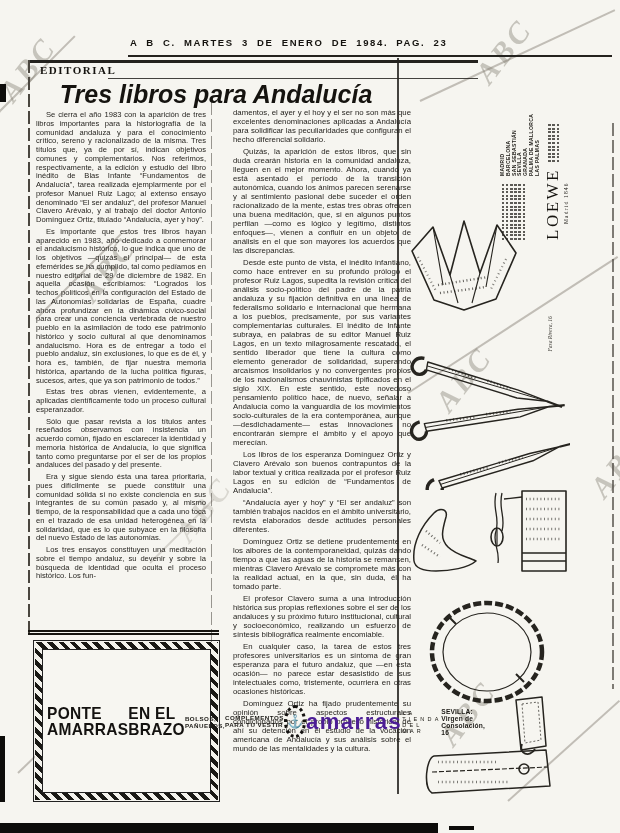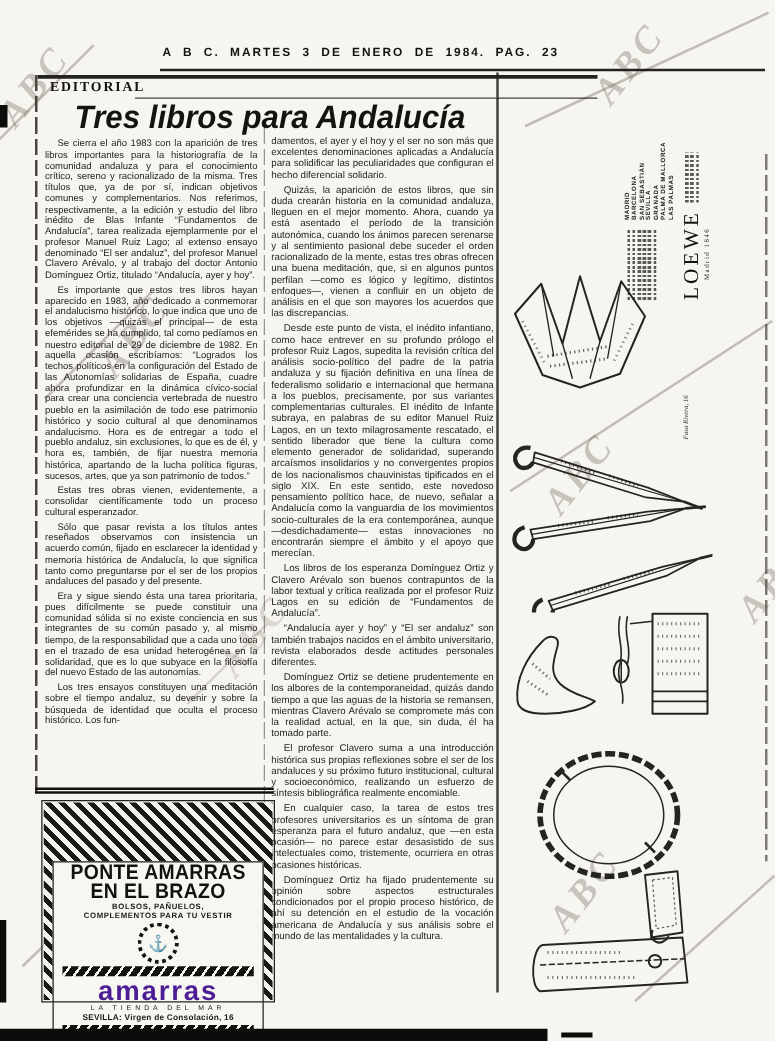--- a/index.html
+++ b/index.html
@@ -21,29 +21,29 @@
             font:700 9.5px "Liberation Sans",sans-serif;letter-spacing:1.6px;word-spacing:4px;color:#15130f;}
   .editorial{position:absolute;left:40px;top:64px;
              font:700 11px "Liberation Serif",serif;letter-spacing:1.5px;color:#15130f;}
   .headline{position:absolute;left:42px;top:80px;width:348px;text-align:center;
             font:italic 700 25px "Liberation Sans",sans-serif;color:#15130f;
             transform:scaleY(1.04);}
   
   .col{position:absolute;text-align:justify;color:#201e1a;overflow:hidden;
        font-family:Liberation Sans, sans-serif;}
   .col1{left:36px;top:111px;width:170px;height:520px;font-size:7.6px;line-height:8.75px;}
-  .col2{left:217px;top:108px;width:178px;height:686px;font-size:7.8px;line-height:9.0px;}
+  .col2{left:233px;top:108px;width:178px;height:686px;font-size:7.8px;line-height:9.0px;}
   .col p{margin:0 0 3px 0;text-indent:10px;}
   .col p.noind{text-indent:0;}
   
   .amarras{position:absolute;left:35px;top:642px;width:183px;height:158px;box-sizing:border-box;
            padding:7px;outline:1px solid #222;outline-offset:1px;
            background:repeating-linear-gradient(45deg,#1a1915 0 4px,#f3f2ec 4px 8px);}
   .amarras-in{background:#f7f6f1;border:1px solid #222;height:100%;box-sizing:border-box;
-              display:flex;flex-direction:column;align-items:center;padding:2px 4px;margin-top:40px;}
+              display:flex;align-items:center;padding:2px 4px;}
   .am-h{font:700 15.5px "Liberation Sans",sans-serif;line-height:14.5px;color:#141210;
         letter-spacing:.3px;transform:scaleY(1.08);}
   .am-sub{font:700 6.2px "Liberation Sans",sans-serif;letter-spacing:.5px;color:#1c1a16;margin-top:1px;}
   .am-logo{width:27px;height:27px;border:3.5px dotted #141210;border-radius:50%;margin:2px 0 1px 0;
            display:flex;align-items:center;justify-content:center;font-size:13px;color:#141210;}
   .zebra{width:96%;height:8px;margin:1px 0;
          background:repeating-linear-gradient(-55deg,#141210 0 5px,#f7f6f1 5px 7px);}
   .am-brand{font:700 22px "Liberation Sans",sans-serif;letter-spacing:1.5px;color:#4c1d95;line-height:21px;}
   .am-tag{font:5.5px "Liberation Sans",sans-serif;letter-spacing:3.2px;color:#22201b;margin-top:1px;}
   .am-addr{font:700 6.6px "Liberation Sans",sans-serif;letter-spacing:.2px;color:#1c1a16;margin-top:1px;}
@@ -98,21 +98,21 @@
   <div class="rule" style="left:397px;top:58px;width:2px;height:736px;opacity:.85"></div>
   <div class="vdash" style="left:612px;top:123px;height:566px;opacity:.7"></div>
   <div class="dblrule" style="left:28px;top:630px;width:191px"></div>
 
   <div class="editorial">EDITORIAL</div>
   <h1 class="headline" style="margin:0">Tres libros para Andalucía</h1>
 
   <div class="col col1">
     <p>Se cierra el año 1983 con la aparición de tres libros importantes para la historiografía de la comunidad andaluza y para el conocimiento crítico, sereno y racionalizado de la misma. Tres títulos que, ya de por sí, indican objetivos comunes y complementarios. Nos referimos, respectivamente, a la edición y estudio del libro inédito de Blas Infante “Fundamentos de Andalucía”, tarea realizada ejemplarmente por el profesor Manuel Ruiz Lago; al extenso ensayo denominado “El ser andaluz”, del profesor Manuel Clavero Arévalo, y al trabajo del doctor Antonio Domínguez Ortiz, titulado “Andalucía, ayer y hoy”.</p>
     <p>Es importante que estos tres libros hayan aparecido en 1983, año dedicado a conmemorar el andalucismo histórico, lo que indica que uno de los objetivos —quizás el principal— de esta efemérides se ha cumplido, tal como pedíamos en nuestro editorial de 29 de diciembre de 1982. En aquella ocasión escribíamos: “Logrados los techos políticos en la configuración del Estado de las Autonomías solidarias de España, cuadre ahora profundizar en la dinámica cívico-social para crear una conciencia vertebrada de nuestro pueblo en la asimilación de todo ese patrimonio histórico y socio cultural al que denominamos andalucismo. Hora es de entregar a todo el pueblo andaluz, sin exclusiones, lo que es de él, y hora es, también, de fijar nuestra memoria histórica, apartando de la lucha política figuras, sucesos, artes, que ya son patrimonio de todos.”</p>
-    <p>Estas tres obras vienen, evidentemente, a consolidar científicamente todo un proceso cultural esperanzador.</p>
+    <p>Estas tres obras vienen, evidentemente, a aplicadas científicamente todo un proceso cultural esperanzador.</p>
     <p>Sólo que pasar revista a los títulos antes reseñados observamos con insistencia un acuerdo común, fijado en esclarecer la identidad y memoria histórica de Andalucía, lo que significa tanto como preguntarse por el ser de los propios andaluces del pasado y del presente.</p>
     <p>Era y sigue siendo ésta una tarea prioritaria, pues difícilmente se puede constituir una comunidad sólida si no existe conciencia en sus integrantes de su común pasado y, al mismo tiempo, de la responsabilidad que a cada uno toca en el trazado de esa unidad heterogénea en la solidaridad, que es lo que subyace en la filosofía del nuevo Estado de las autonomías.</p>
     <p>Los tres ensayos constituyen una meditación sobre el tiempo andaluz, su devenir y sobre la búsqueda de identidad que oculta el proceso histórico. Los fun-</p>
   </div>
   <div class="col col2">
     <p class="noind">damentos, el ayer y el hoy y el ser no son más que excelentes denominaciones aplicadas a Andalucía para solidificar las peculiaridades que configuran el hecho diferencial solidario.</p>
     <p>Quizás, la aparición de estos libros, que sin duda crearán historia en la comunidad andaluza, lleguen en el mejor momento. Ahora, cuando ya está asentado el período de la transición autonómica, cuando los ánimos parecen serenarse y al sentimiento pasional debe suceder el orden racionalizado de la mente, estas tres obras ofrecen una buena meditación, que, si en algunos puntos perfilan —como es lógico y legítimo, distintos enfoques—, vienen a confluir en un objeto de análisis en el que son mayores los acuerdos que las discrepancias.</p>
     <p>Desde este punto de vista, el inédito infantiano, como hace entrever en su profundo prólogo el profesor Ruiz Lagos, supedita la revisión crítica del análisis socio-político del padre de la patria andaluza y su fijación definitiva en una línea de federalismo solidario e internacional que hermana a los pueblos, precisamente, por sus variantes complementarias culturales. El inédito de Infante subraya, en palabras de su editor Manuel Ruiz Lagos, en un texto milagrosamente rescatado, el sentido liberador que tiene la cultura como elemento generador de solidaridad, superando arcaísmos insolidarios y no convergentes propios de los nacionalismos chauvinistas tipificados en el siglo XIX. En este sentido, este novedoso pensamiento político hace, de nuevo, señalar a Andalucía como la vanguardia de los movimientos socio-culturales de la era contemporánea, aunque —desdichadamente— estas innovaciones no encontrarán siempre el ámbito y el apoyo que merecían.</p>
     <p>Los libros de los esperanza Domínguez Ortiz y Clavero Arévalo son buenos contrapuntos de la labor textual y crítica realizada por el profesor Ruiz Lagos en su edición de “Fundamentos de Andalucía”.</p>
     <p>“Andalucía ayer y hoy” y “El ser andaluz” son también trabajos nacidos en el ámbito universitario, revista elaborados desde actitudes personales diferentes.</p>

